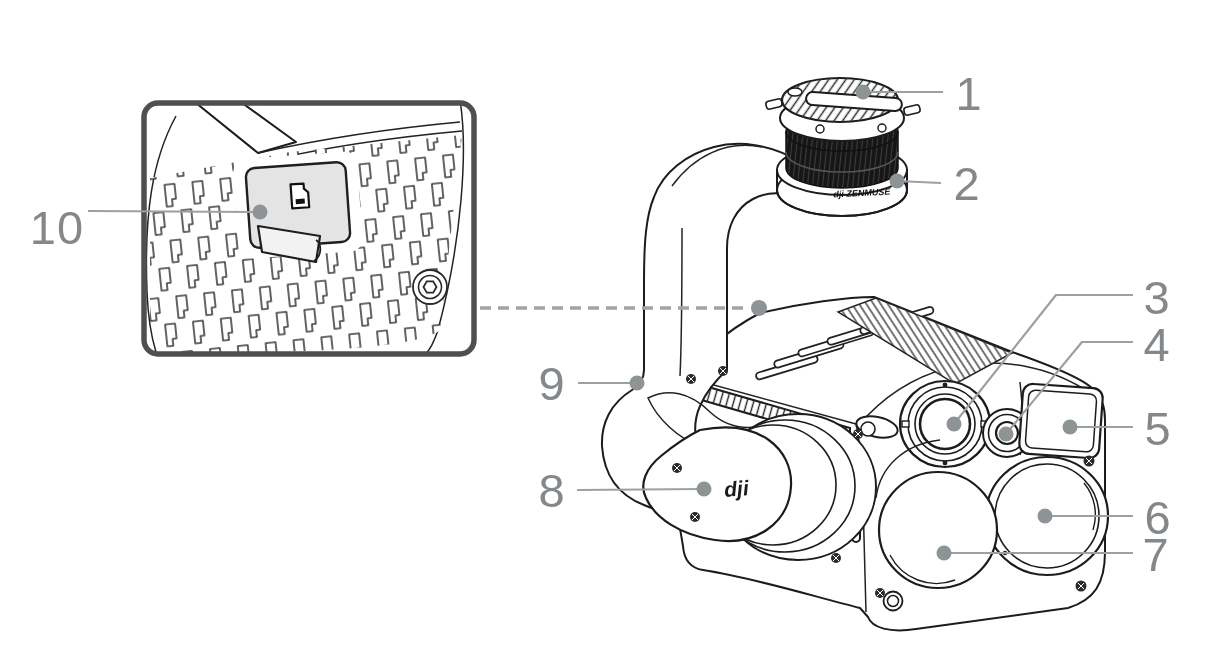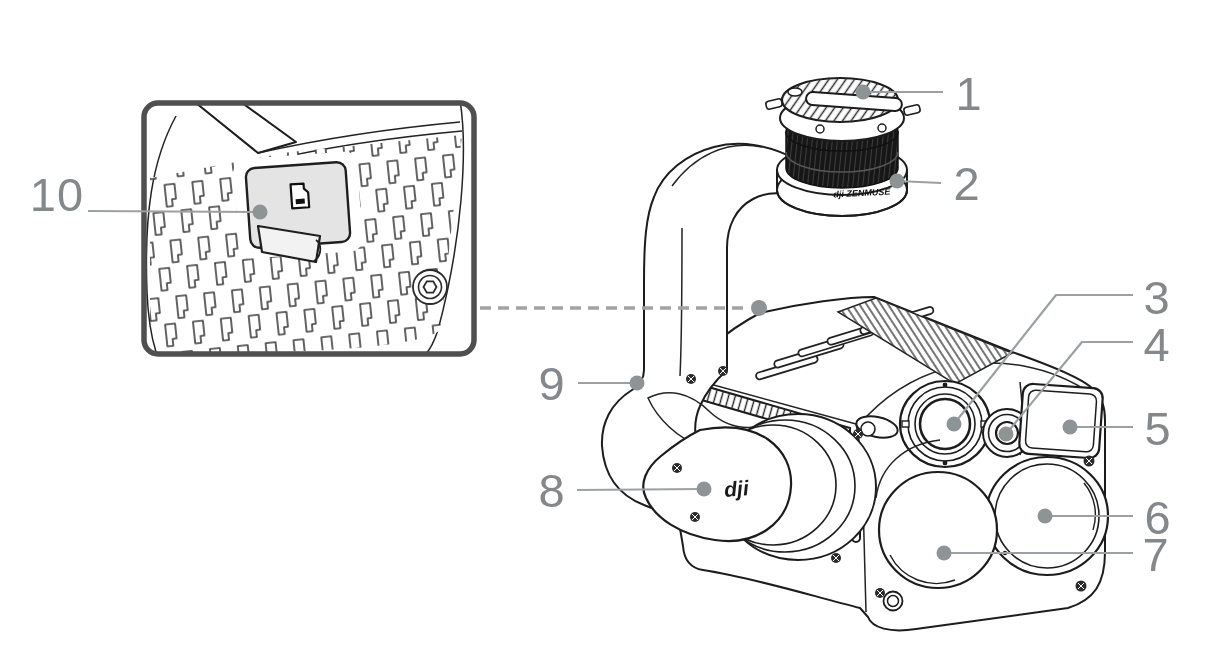--- a/index.html
+++ b/index.html
@@ -256,14 +256,14 @@
 
 <div class="callout-label" style="left: 969px; top: 93px;">1</div>
     <div class="callout-label" style="left: 967px; top: 183px;">2</div>
     <div class="callout-label" style="left: 1157px; top: 297px;">3</div>
     <div class="callout-label" style="left: 1157px; top: 344px;">4</div>
     <div class="callout-label" style="left: 1158px; top: 428px;">5</div>
     <div class="callout-label" style="left: 1158px; top: 517px;">6</div>
     <div class="callout-label" style="left: 1156px; top: 554px;">7</div>
     <div class="callout-label" style="left: 552px; top: 490px;">8</div>
     <div class="callout-label" style="left: 552px; top: 383px;">9</div>
-    <div class="callout-label" style="left: 57px; top: 194px; text-align: center;">10</div>
+    <div class="callout-label" style="left: 57px; top: 227px; text-align: center;">10</div>
   </div>
 
 </body></html>

